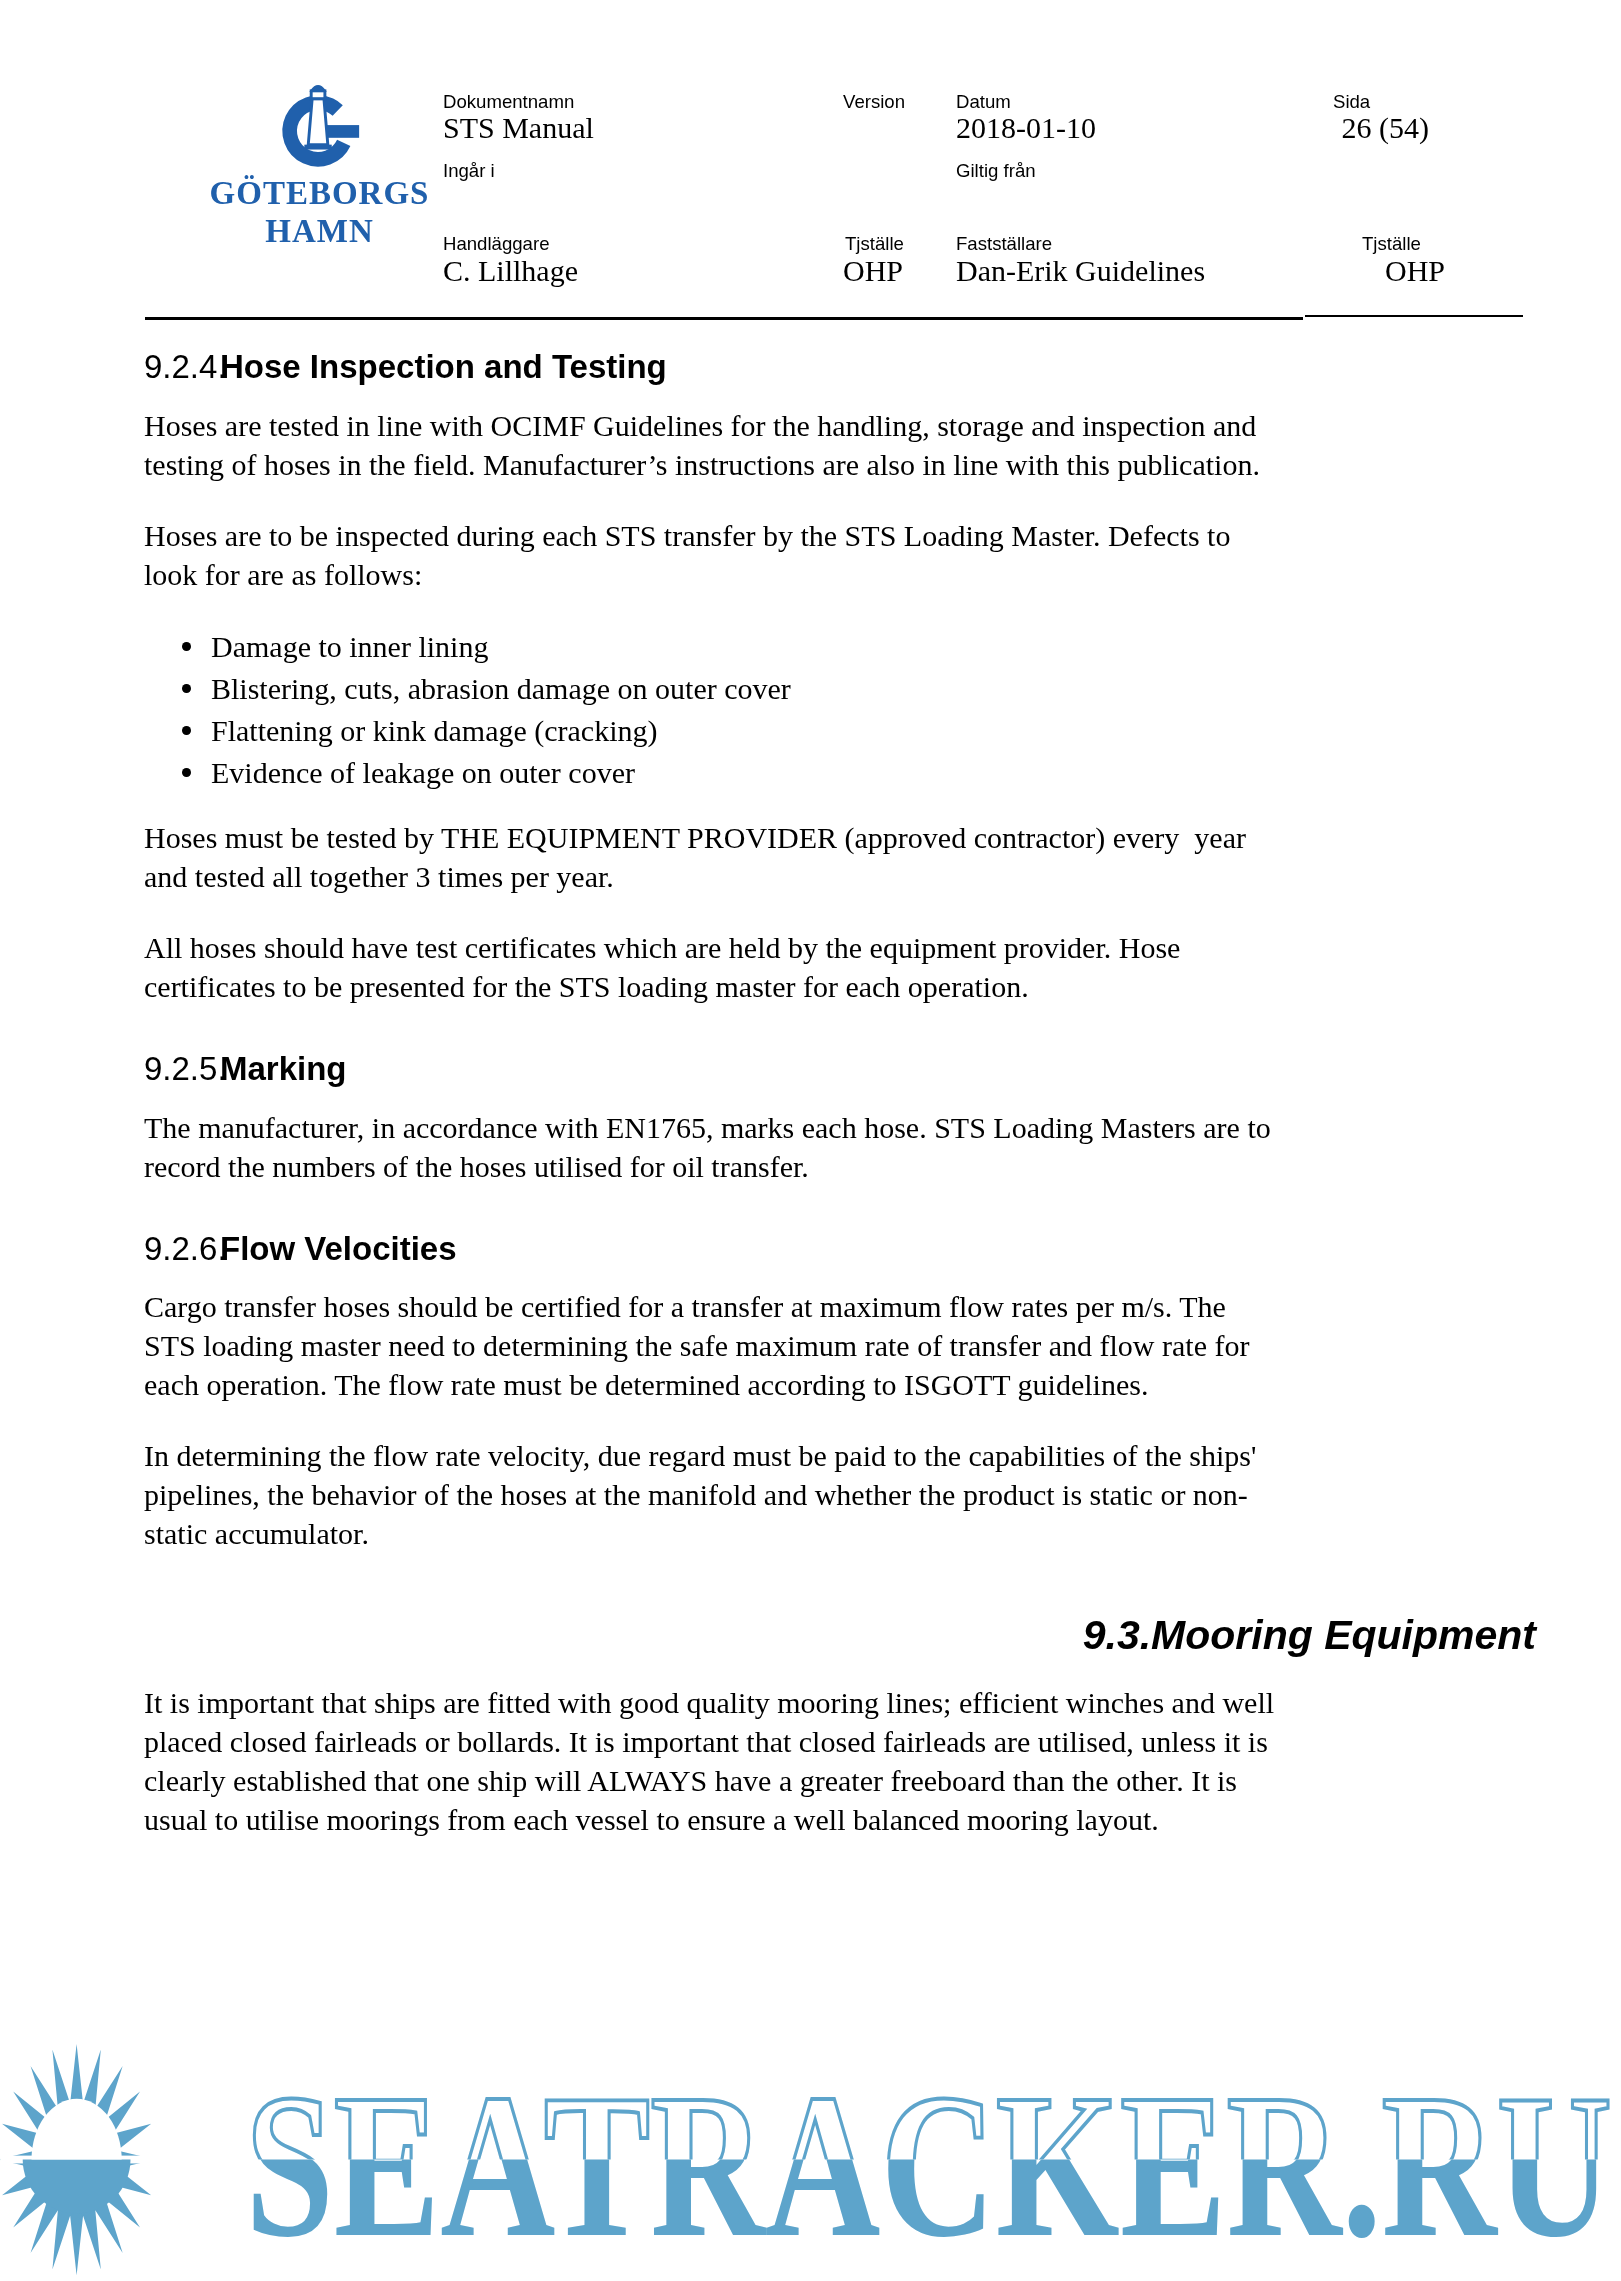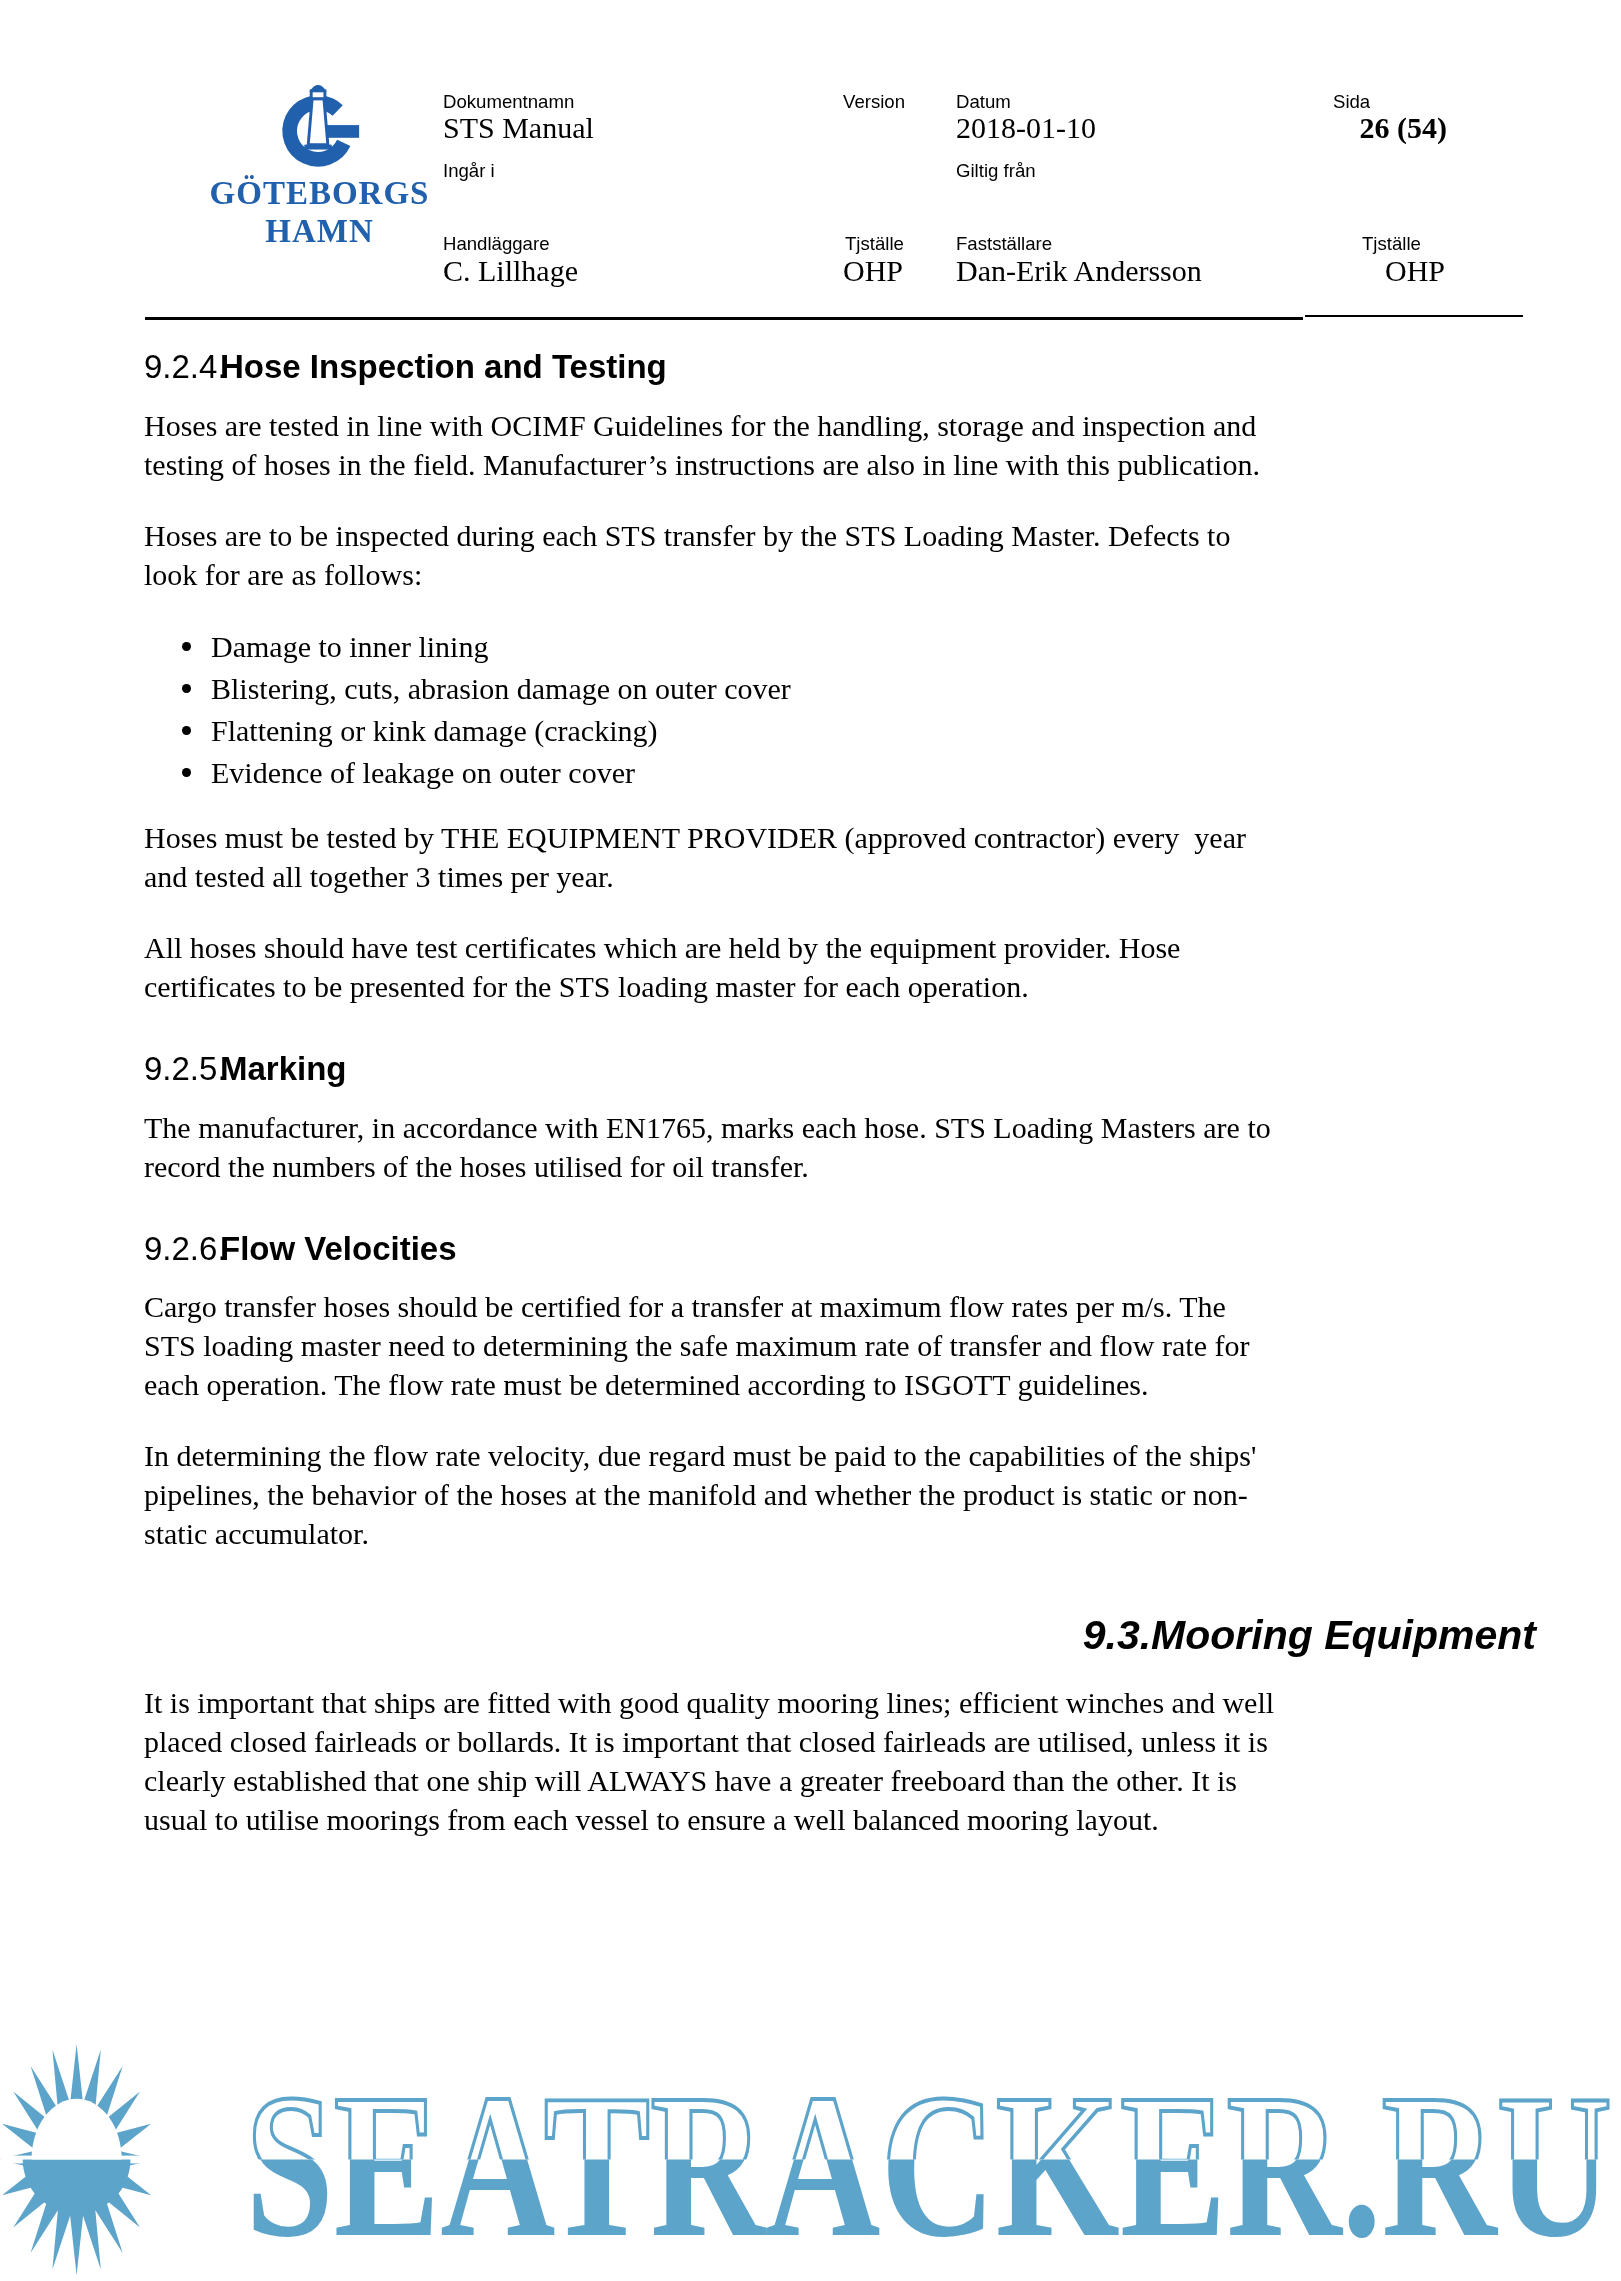--- a/index.html
+++ b/index.html
@@ -12,21 +12,21 @@
   .logo-line{font:700 33px/38px "Liberation Serif",serif;color:#2060ac;letter-spacing:1px;}
 
   .lbl{position:absolute;font:18.6px/21.6px "Liberation Sans",sans-serif;color:#000;white-space:nowrap;}
   .val{position:absolute;font:30px/35px "Liberation Serif",serif;color:#000;white-space:nowrap;}
 
   .lbl-dokumentnamn{left:443px;top:91px;} .val-dokumentnamn{left:443px;top:110px;}
   .lbl-ingar{left:443px;top:160px;}
   .lbl-version{left:843px;top:91px;}
   .lbl-datum{left:956px;top:91px;} .val-datum{left:956px;top:110px;}
   .lbl-giltig{left:956px;top:160px;}
-  .lbl-sida{left:1301px;top:91px;margin-left:32px;} .val-sida{right:174px;top:110px;text-align:right;font-weight:bold;}
+  .lbl-sida{left:1301px;top:91px;margin-left:32px;} .val-sida{right:192px;top:110px;text-align:right;}
   .lbl-handlaggare{left:443px;top:233px;} .val-handlaggare{left:443px;top:253px;}
   .lbl-tjstalle1{left:845px;top:233px;} .val-tjstalle1{left:843px;top:253px;}
   .lbl-faststallare{left:956px;top:233px;} .val-faststallare{left:956px;top:253px;}
   .lbl-tjstalle2{left:1362px;top:233px;} .val-tjstalle2{right:176px;top:253px;text-align:right;}
 
   .rule1{position:absolute;left:145px;top:317px;width:1158px;height:2.9px;background:#000;}
   .rule2{position:absolute;left:1305px;top:315px;width:218px;height:2px;background:#000;}
 
   
   .content{position:absolute;left:144px;top:345px;width:1392px;}
@@ -73,21 +73,21 @@
   <div class="lbl lbl-datum">Datum</div>
   <div class="val val-datum">2018-01-10</div>
   <div class="lbl lbl-giltig">Giltig från</div>
   <div class="lbl lbl-sida">Sida</div>
   <div class="val val-sida">26 (54)</div>
   <div class="lbl lbl-handlaggare">Handläggare</div>
   <div class="val val-handlaggare">C. Lillhage</div>
   <div class="lbl lbl-tjstalle1">Tjställe</div>
   <div class="val val-tjstalle1">OHP</div>
   <div class="lbl lbl-faststallare">Fastställare</div>
-  <div class="val val-faststallare">Dan-Erik Andersson</div>
+  <div class="val val-faststallare">Dan-Erik Guidelines</div>
   <div class="lbl lbl-tjstalle2">Tjställe</div>
   <div class="val val-tjstalle2">OHP</div>
 
   <div class="rule1"></div>
   <div class="rule2"></div>
 
   <div class="content">
 
     <h3 class="sec"><span class="num">9.2.4.</span><span>Hose Inspection and Testing</span></h3>
 

